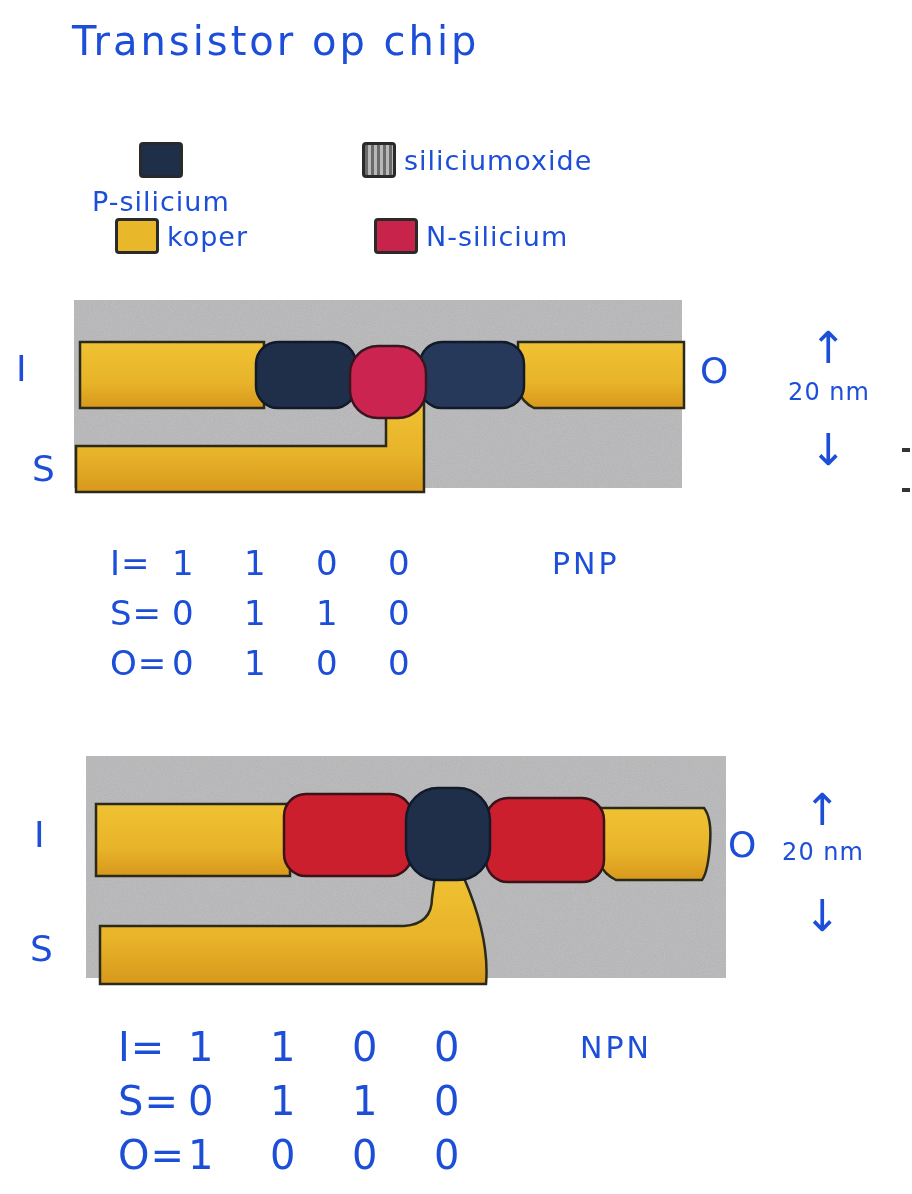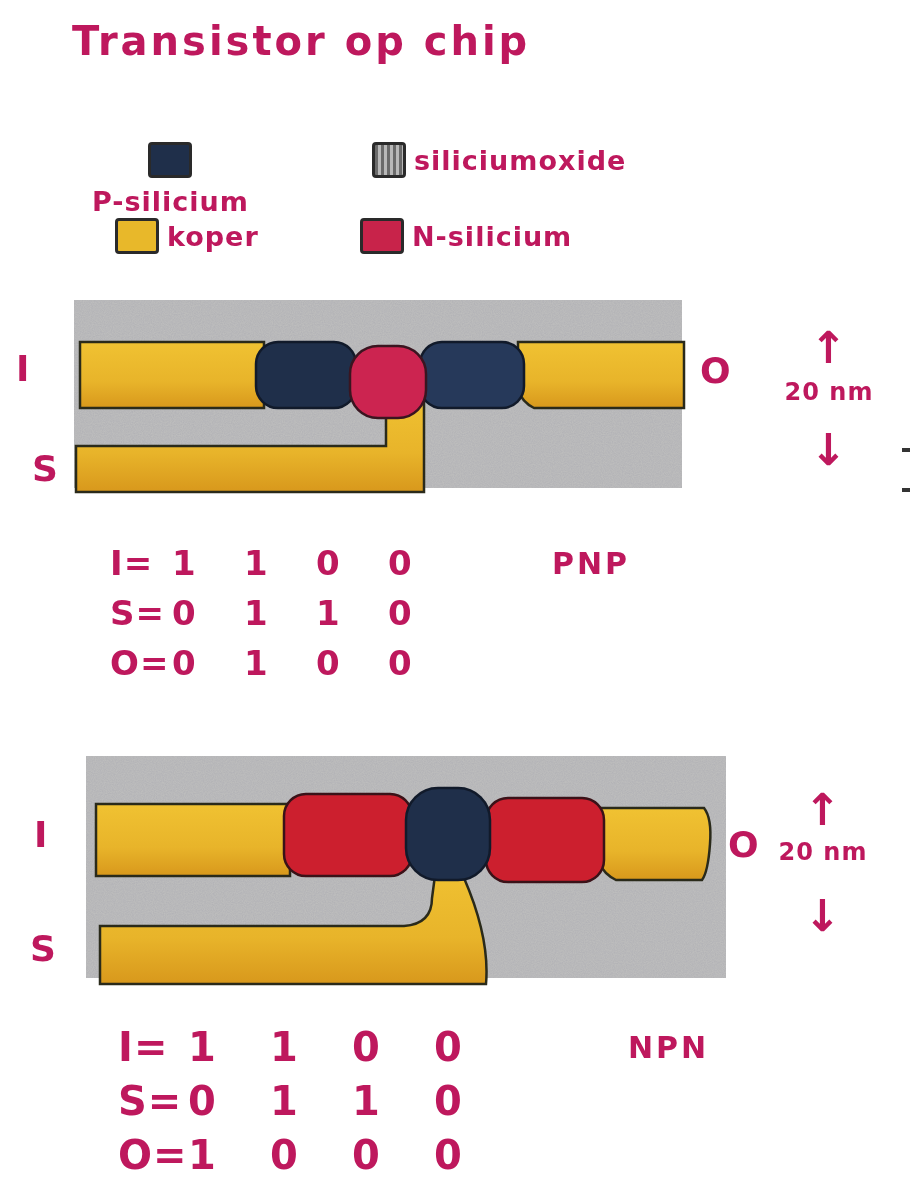--- a/index.html
+++ b/index.html
@@ -7,22 +7,22 @@
       background: #ffffff;
     }
     body {
       width: 912px; height: 1194px;
       position: relative; overflow: hidden;
       font-family: "DejaVu Sans", sans-serif;
       color: #1a1a1a;
     }
     .hand {
       font-family: "DejaVu Sans", sans-serif;
-      font-weight: bold;
-      color: #be185d;
+      font-weight: normal;
+      color: #1d4ed8;
       letter-spacing: 1px;
     }
     #title {
       position: absolute; left: 72px; top: 18px;
       font-size: 40px; letter-spacing: 3px;
     }
     .legend-item {
       position: absolute;
       display: flex; align-items: center; gap: 8px;
       font-size: 27px;
@@ -75,29 +75,29 @@
 </head>
 <body>
 
 <div id="title" class="hand">Transistor op chip</div>
 
 <div>
   <div class="legend-item hand" style="left:92px; top:142px;flex-direction:column;">
     <span class="swatch sw-p"></span>
     <span>P-silicium</span>
   </div>
-  <div class="legend-item hand" style="left:372px; top:142px;text-align:right;">
+  <div class="legend-item hand" style="left:362px; top:142px;text-align:right;">
     <span class="swatch sw-ox"></span>
     <span>siliciumoxide</span>
   </div>
   <div class="legend-item hand" style="left:92px; top:218px;padding-left:23px;">
     <span class="swatch sw-cu"></span>
     <span>koper</span>
   </div>
-  <div class="legend-item hand" style="left:360px; top:218px;">
+  <div class="legend-item hand" style="left:374px; top:218px;">
     <span class="swatch sw-n"></span>
     <span>N-silicium</span>
   </div>
 </div>
 
 <svg width="0" height="0" style="position:absolute">
   <defs>
     <filter id="grain" x="0" y="0" width="100%" height="100%">
       <feTurbulence type="fractalNoise" baseFrequency="0.9" numOctaves="2" seed="3" result="n"></feTurbulence>
       <feColorMatrix in="n" type="matrix" values="0 0 0 0 0.45
@@ -216,13 +216,13 @@
     <span class="val" style="width:82px;">0</span>
   </div>
   <div class="truth-row" style="height:54px;">
     <span class="lbl" style="width:70px;">O=</span>
     <span class="val" style="width:82px;">1</span>
     <span class="val" style="width:82px;">0</span>
     <span class="val" style="width:82px;">0</span>
     <span class="val" style="width:82px;">0</span>
   </div>
 </div>
-<div class="truth-type hand" style="left:580px; top:1030px;margin-left:48px;">NPN</div>
+<div class="truth-type hand" style="left:580px; top:1030px;">NPN</div>
 
 </body></html>

